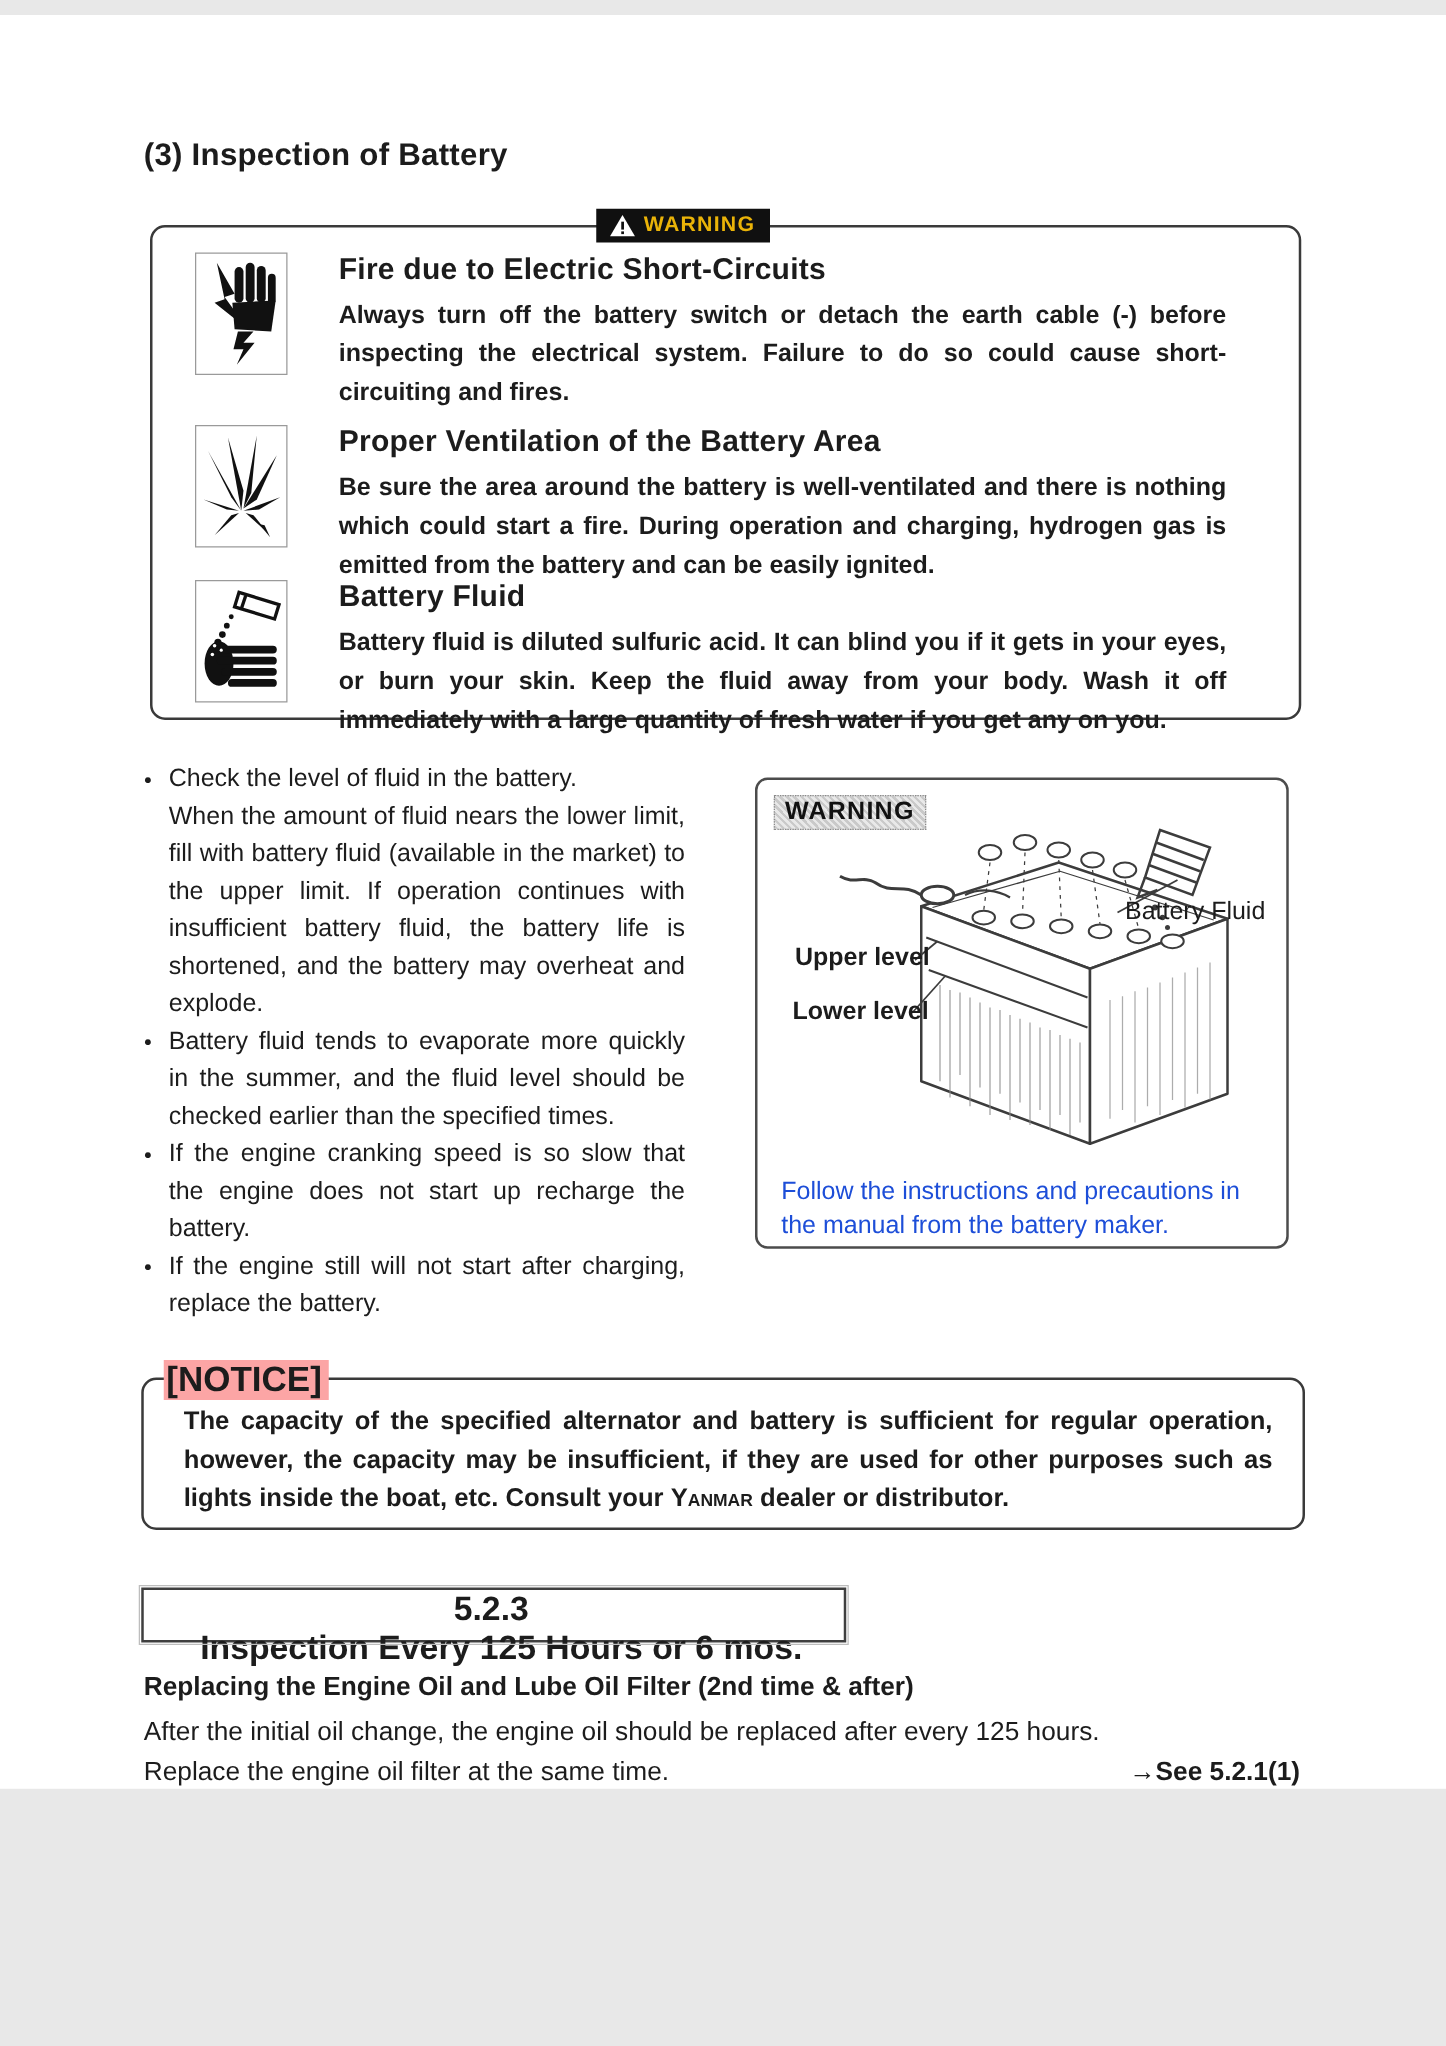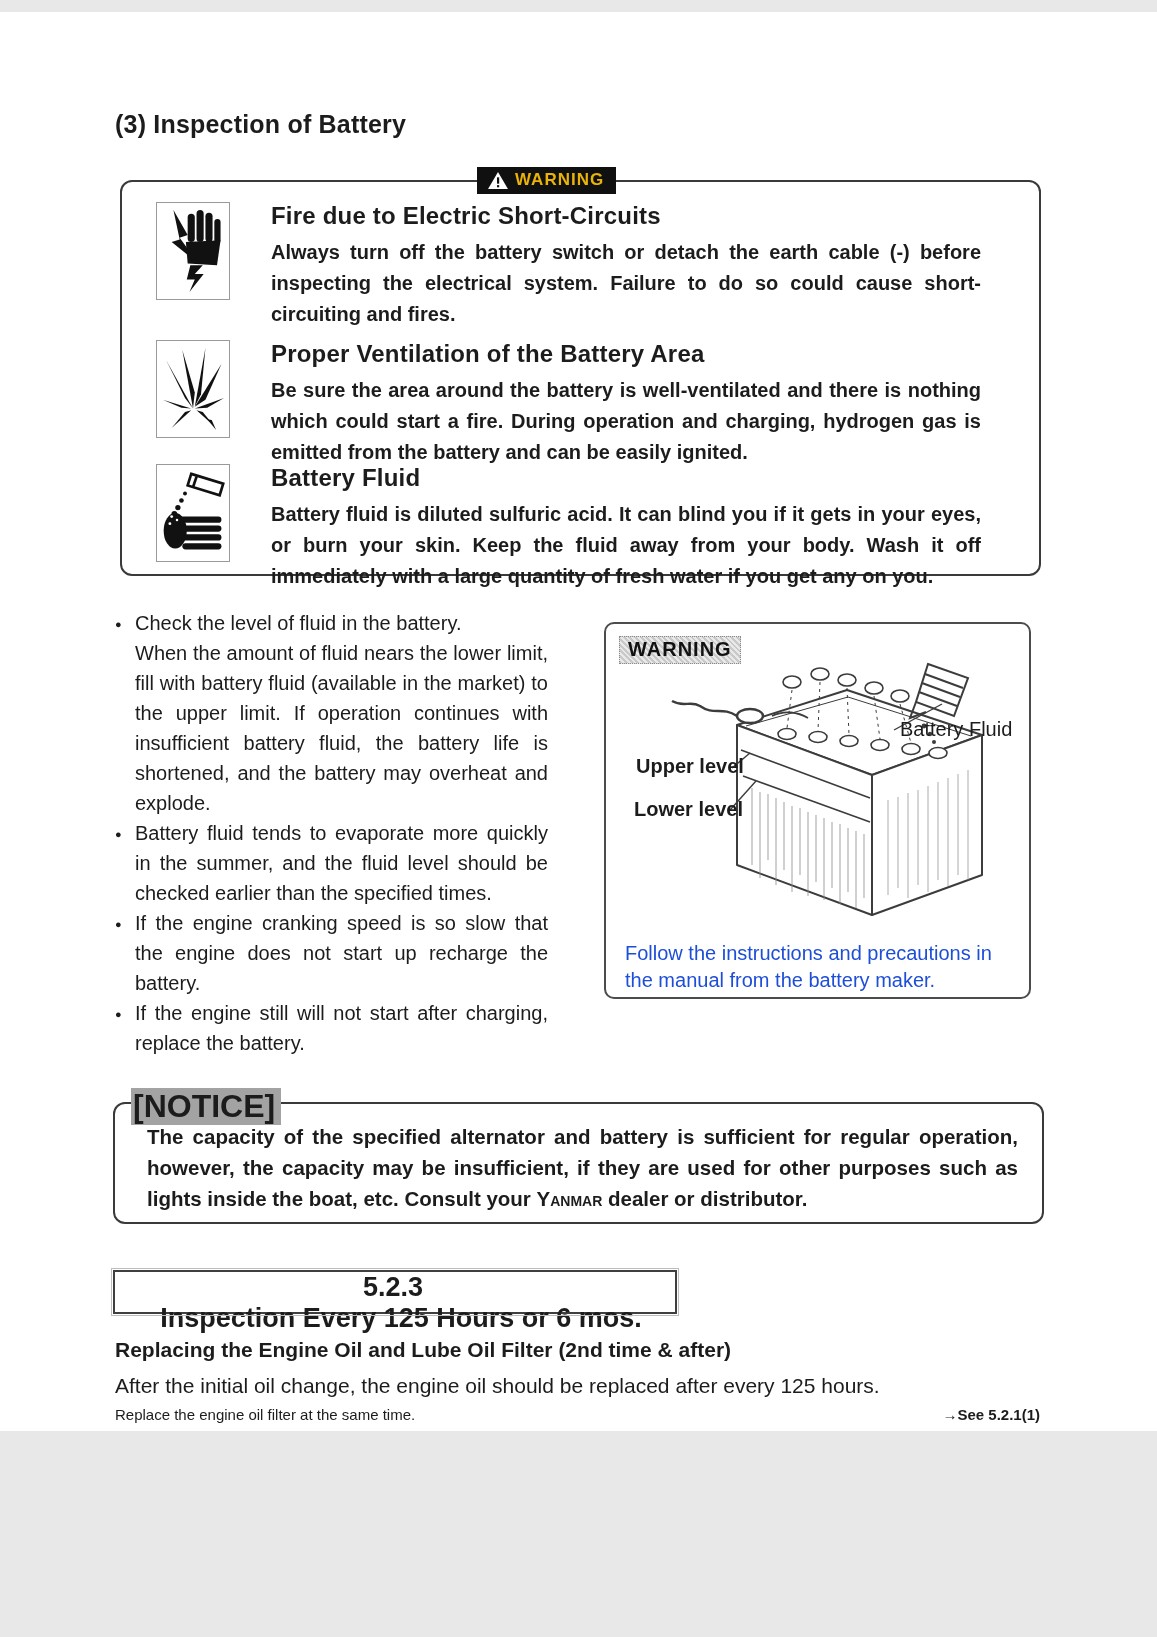--- a/index.html
+++ b/index.html
@@ -70,22 +70,22 @@
   .fig-caption{
     position:absolute;left:19px;top:316px;width:388px;
     font-size:20px;line-height:27px;color:#1d4ed8;
   }
   
   .notice-box{
     position:absolute;left:113px;top:1090px;width:927px;height:118px;
     border:2px solid #3a3a3a;border-radius:12px;background:#fff;
   }
   .notice-label{
-    position:absolute;left:16px;top:-16px;background:#a3a3a3;
-    padding:0 6px 0 2px;font-size:32px;font-weight:bold;
+    position:absolute;left:16px;top:-16px;background:#fca5a5;
+    padding:0 6px 0 2px;font-size:28px;font-weight:bold;
   }
   .notice-body{
     margin:0;padding:17px 24px 0 32px;
     font-size:20.5px;font-weight:bold;line-height:31px;text-align:justify;
   }
   .sc{font-variant:small-caps;}
   
   .section-box{
     position:absolute;left:113px;top:1258px;width:548px;height:40px;
     border:2px solid #3f3f3f;outline:1px solid #bdbdbd;outline-offset:1px;
@@ -93,21 +93,21 @@
     font-size:27px;font-weight:bold;padding-left:12px;flex-direction:column;
   }
   .section-box .sec-no{margin-right:16px;}
   .sub-title{
     position:absolute;left:115px;top:1326px;
     font-size:21px;font-weight:bold;
   }
   .body-line1{position:absolute;left:115px;top:1362px;font-size:21px;}
   .body-line2-row{
     position:absolute;left:115px;top:1394px;width:925px;
-    display:flex;justify-content:space-between;font-size:15px;
+    display:flex;justify-content:space-between;font-size:21px;
   }
   .see-ref{font-weight:bold;}
   
   .page-number{
     position:absolute;left:0;right:0;top:1487px;
     text-align:center;font-size:19px;color:#2a2a2a;
   }
 </style>
 </head>
 <body>

